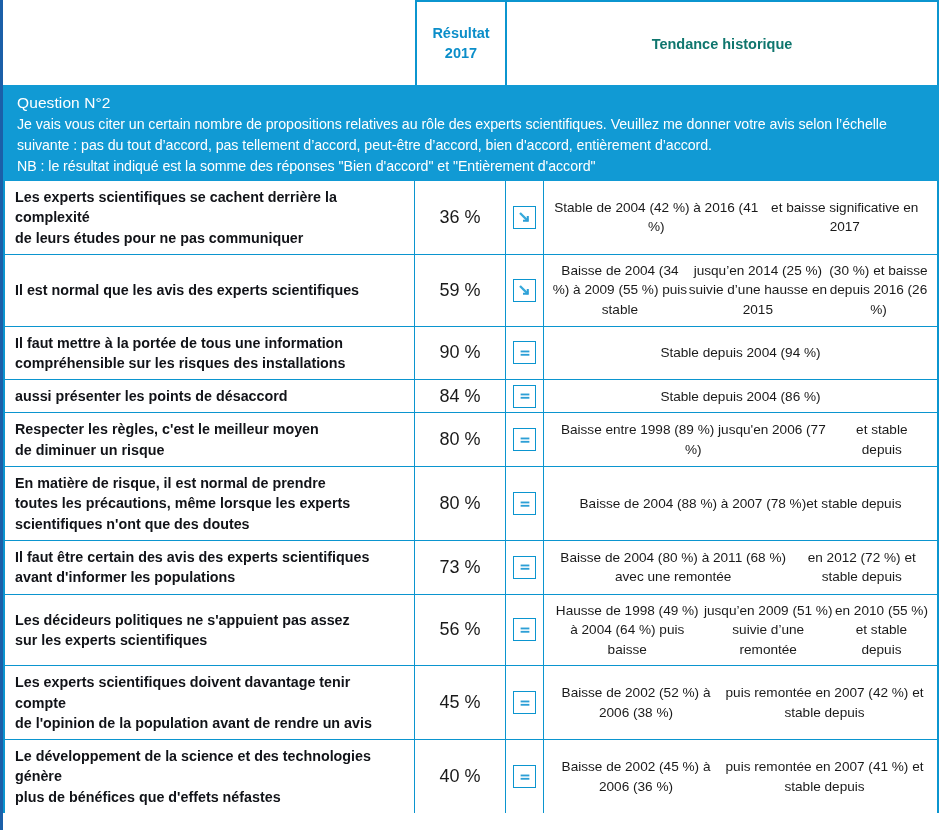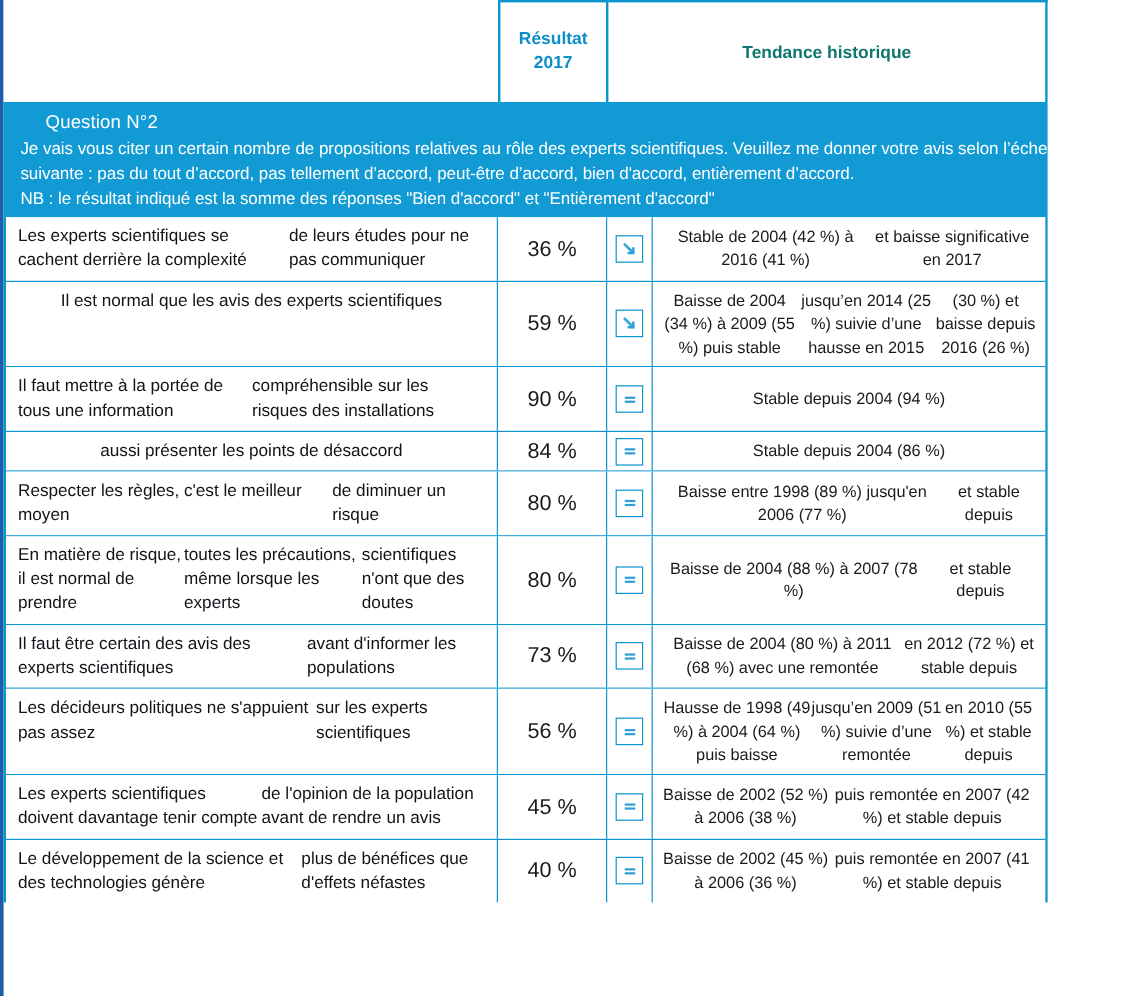--- a/index.html
+++ b/index.html
@@ -5,21 +5,21 @@
   html,body{margin:0;padding:0;}
   body{
     width:939px; height:830px;
     background:#ffffff;
     font-family:"Liberation Sans", sans-serif;
     color:#1a1a1a;
     overflow:hidden;
   }
   .sheet{
     position:relative;
-    width:873px; height:830px;
+    width:939px; height:830px;
     box-sizing:border-box;
     border-left:3px solid #1b5fa8;
     background:#fff;
   }
 
   
   .thead{
     display:flex;
     height:85px;
     box-sizing:border-box;
@@ -63,21 +63,20 @@
     background:#119ad4;
     color:#ffffff;
     box-sizing:border-box;
     padding:7px 14px 10px 14px;
     height:96px;
   }
   .q-title{
     font-size:15.5px;
     line-height:1.45;
     letter-spacing:.1px;
-    margin-left:21px;
   }
   .q-line{
     font-size:14.2px;
     line-height:1.47;
     letter-spacing:-.05px;
     white-space:nowrap;
   }
 
   
   .tbody{
@@ -92,23 +91,23 @@
     box-sizing:border-box;
     background:#fff;
   }
   .row:last-child{border-bottom:none;}
   .c-label{
     flex:0 0 410px;
     width:410px;
     box-sizing:border-box;
     padding:6px 10px 6px 10px;
     display:flex;
-    flex-direction:row;
-    justify-content:center;
-    font-weight:normal;
+    flex-direction:column;
+    justify-content:center;
+    font-weight:bold;
     font-size:14.3px;
     line-height:1.42;
     color:#111318;
     border-right:1.5px solid #0b95cf;
   }
   .c-value{
     flex:0 0 91px;
     width:91px;
     box-sizing:border-box;
     display:flex;

